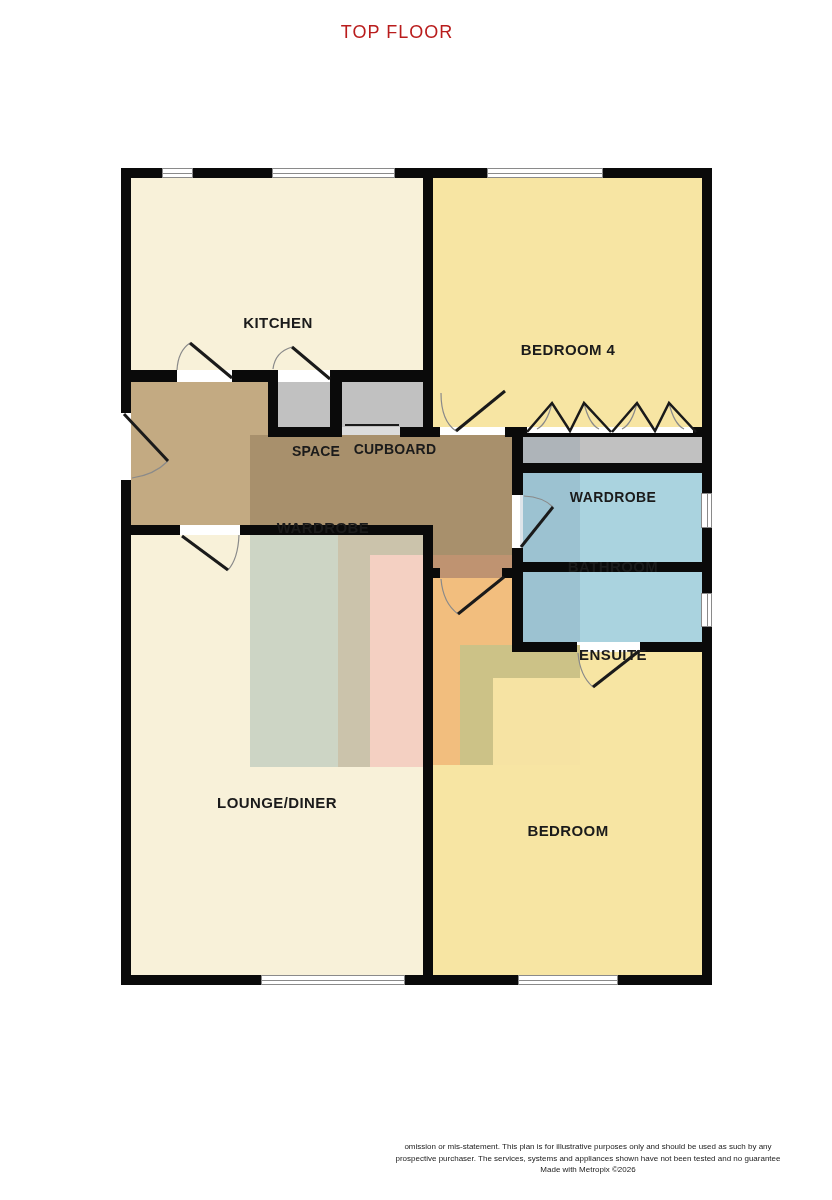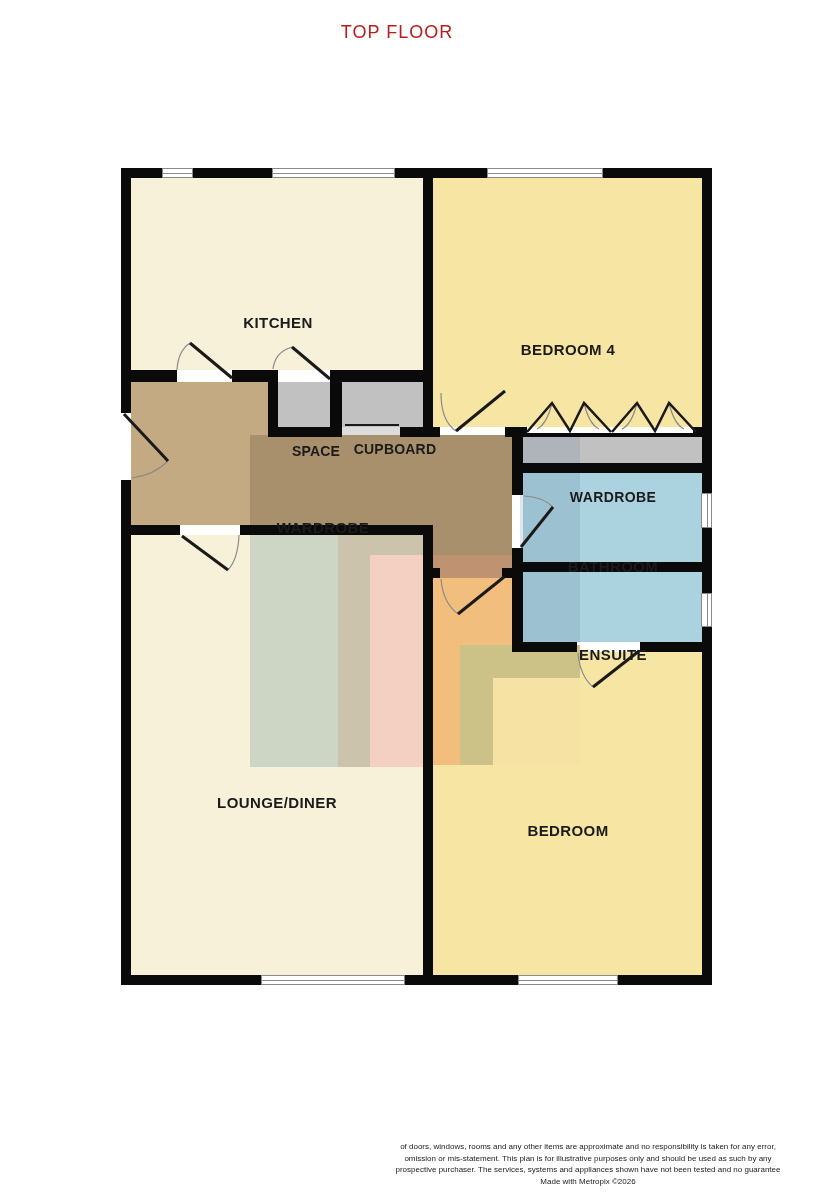--- a/index.html
+++ b/index.html
@@ -127,19 +127,18 @@
   <div class="lbl" style="left:323px;top:482px">WARDROBE</div>
   <div class="lbl small" style="left:304px;top:406px">SPACE</div>
   <div class="lbl small" style="left:383px;top:404px">CUPBOARD</div>
   <div class="lbl mid" style="left:613px;top:452px">WARDROBE</div>
   <div class="lbl" style="left:613px;top:521px">BATHROOM</div>
   <div class="lbl" style="left:613px;top:609px">ENSUITE</div>
   <div class="lbl" style="left:277px;top:757px">LOUNGE/DINER</div>
   <div class="lbl" style="left:568px;top:785px">BEDROOM</div>
 
   <div class="disclaimer">
-    <div>of doors, windows, rooms and any other items are approximate and no responsibility is taken for any error,</div>
     <div>omission or mis-statement. This plan is for illustrative purposes only and should be used as such by any</div>
     <div>prospective purchaser. The services, systems and appliances shown have not been tested and no guarantee</div>
     <div>Made with Metropix ©2026</div>
   </div>
 
 </div>
 
 </body></html>

